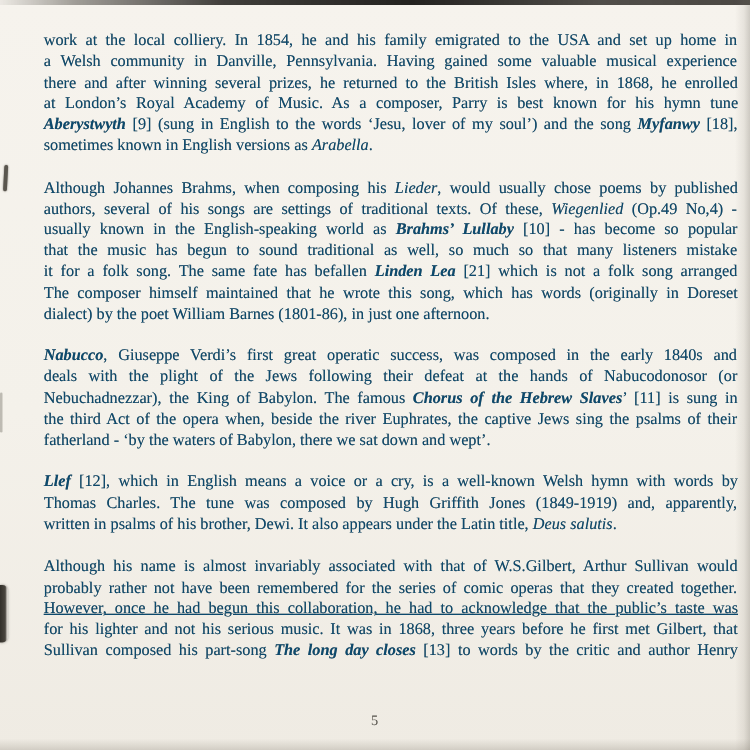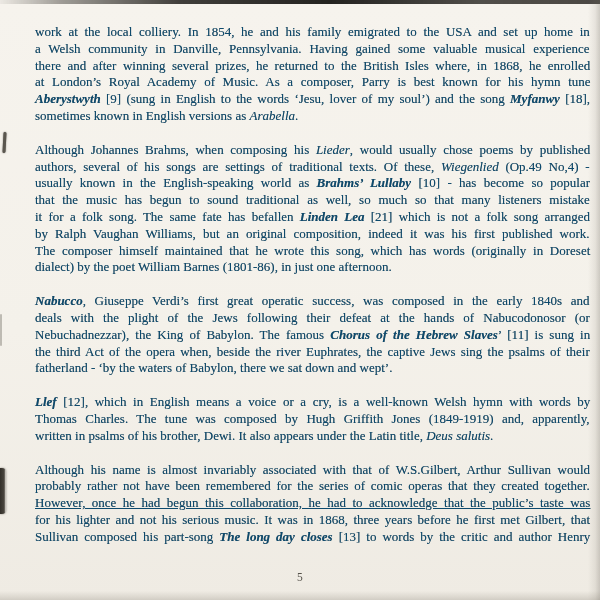--- a/index.html
+++ b/index.html
@@ -80,21 +80,20 @@
         <div class="line" style="word-spacing: 4.38px;"><span>at London’s Royal Academy of Music. As a composer, Parry is best known for his hymn tune</span></div>
         <div class="line" style="word-spacing: 2px;"><span class="bi">Aberystwyth</span><span> [9] (sung in English to the words ‘Jesu, lover of my soul’) and the song </span><span class="bi">Myfanwy</span><span> [18],</span></div>
         <div class="line last" style=""><span>sometimes known in English versions as </span><span class="i">Arabella</span><span>.</span></div>
       </div>
       <div class="paragraph">
         <div class="line" style="word-spacing: 3.42px;"><span>Although Johannes Brahms, when composing his </span><span class="i">Lieder</span><span>, would usually chose poems by published</span></div>
         <div class="line" style="word-spacing: 3.47px;"><span>authors, several of his songs are settings of traditional texts. Of these, </span><span class="i">Wiegenlied</span><span> (Op.49 No,4) -</span></div>
         <div class="line" style="word-spacing: 4.07px;"><span>usually known in the English-speaking world as </span><span class="bi">Brahms’ Lullaby</span><span> [10] - has become so popular</span></div>
         <div class="line" style="word-spacing: 4.5px;"><span>that the music has begun to sound traditional as well, so much so that many listeners mistake</span></div>
         <div class="line" style="word-spacing: 3px;"><span>it for a folk song. The same fate has befallen </span><span class="bi">Linden Lea</span><span> [21] which is not a folk song arranged</span></div>
-        <div class="line" style="word-spacing: 3.86px;"><span>by Ralph Vaughan Williams, but an original composition, indeed it was his first published work.</span></div>
         <div class="line" style="word-spacing: 3.43px;"><span>The composer himself maintained that he wrote this song, which has words (originally in Doreset</span></div>
         <div class="line last" style=""><span>dialect) by the poet William Barnes (1801-86), in just one afternoon.</span></div>
       </div>
       <div class="paragraph">
         <div class="line" style="word-spacing: 5.38px;"><span class="bi">Nabucco</span><span>, Giuseppe Verdi’s first great operatic success, was composed in the early 1840s and</span></div>
         <div class="line" style="word-spacing: 5.87px;"><span>deals with the plight of the Jews following their defeat at the hands of Nabucodonosor (or</span></div>
         <div class="line" style="word-spacing: 2.87px;"><span>Nebuchadnezzar), the King of Babylon. The famous </span><span class="bi">Chorus of the Hebrew Slaves</span><span>’ [11] is sung in</span></div>
         <div class="line" style="word-spacing: 1.94px;"><span>the third Act of the opera when, beside the river Euphrates, the captive Jews sing the psalms of their</span></div>
         <div class="line last" style=""><span>fatherland - ‘by the waters of Babylon, there we sat down and wept’.</span></div>
       </div>

